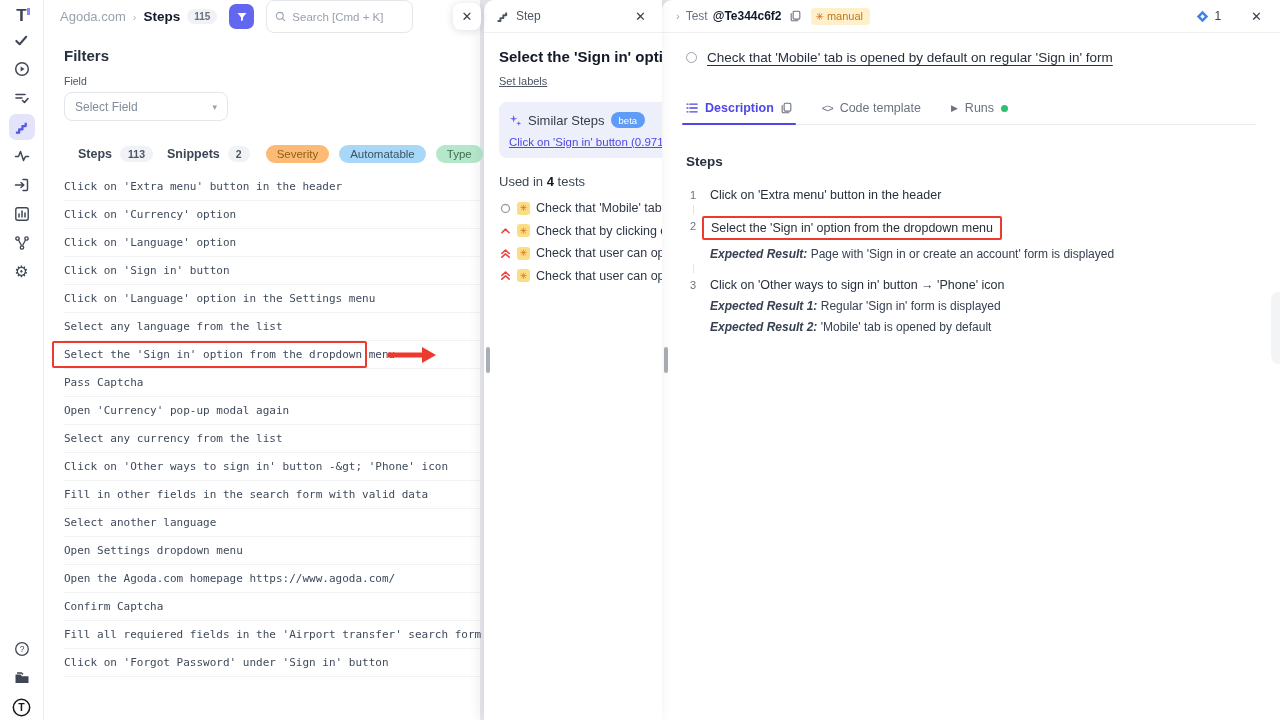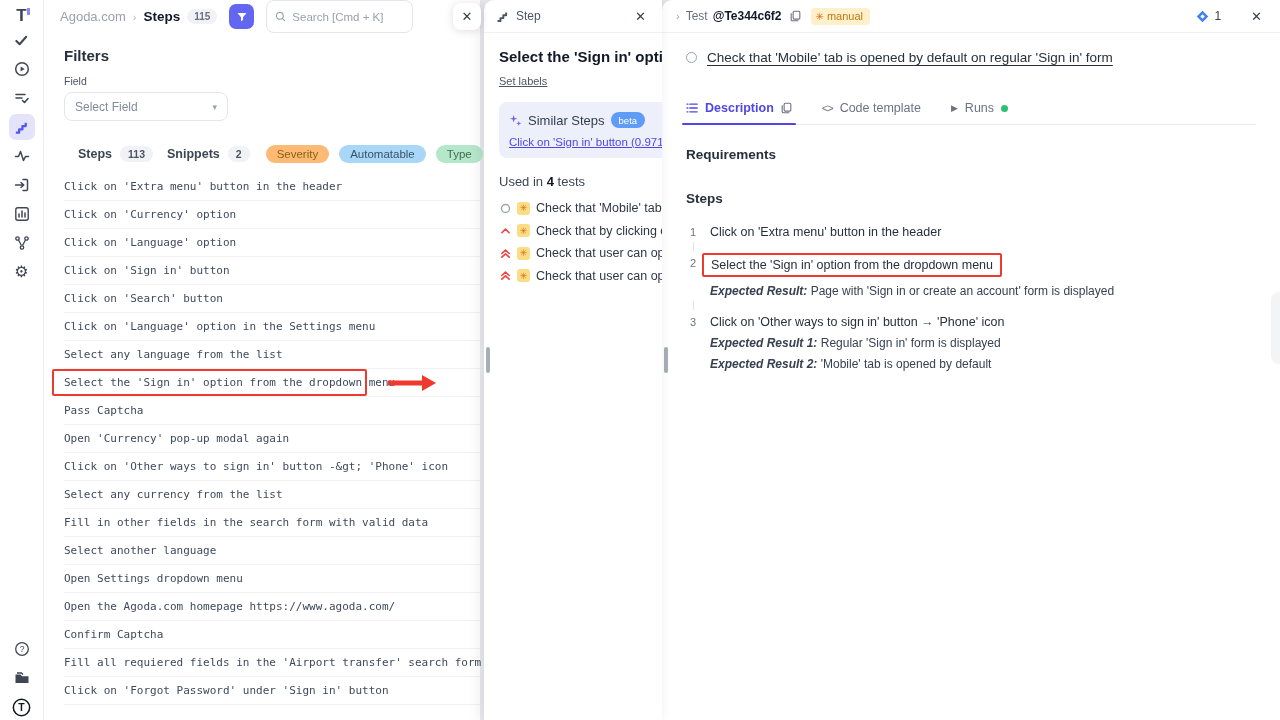--- a/index.html
+++ b/index.html
@@ -268,23 +268,20 @@
           <div class="lrow">
             <span class="rtext">Click on 'Currency' option</span>
           </div>
           <div class="lrow">
             <span class="rtext">Click on 'Language' option</span>
           </div>
           <div class="lrow">
             <span class="rtext">Click on 'Sign in' button</span>
           </div>
           <div class="lrow">
-            <span class="rtext">Click on 'Search' button</span>
-          </div>
-          <div class="lrow">
             <span class="rtext">Click on 'Language' option in the Settings menu</span>
           </div>
           <div class="lrow">
             <span class="rtext">Select any language from the list</span>
           </div>
           <div class="lrow">
             <span class="rtext">Select the 'Sign in' option from the dropdown menu</span>
             <span class="hlframe" style="width: 315px;"></span>
             <span class="hlarrow" style="left: 322px;">
               <svg width="52" height="20" viewBox="0 0 52 20">
@@ -293,24 +290,24 @@
               </svg>
             </span>
           </div>
           <div class="lrow">
             <span class="rtext">Pass Captcha</span>
           </div>
           <div class="lrow">
             <span class="rtext">Open 'Currency' pop-up modal again</span>
           </div>
           <div class="lrow">
+            <span class="rtext">Select any currency from the list</span>
+          </div>
+          <div class="lrow">
             <span class="rtext">Click on 'Other ways to sign in' button -&amp;gt; 'Phone' icon</span>
-          </div>
-          <div class="lrow">
-            <span class="rtext">Select any currency from the list</span>
           </div>
           <div class="lrow">
             <span class="rtext">Fill in other fields in the search form with valid data</span>
           </div>
           <div class="lrow">
             <span class="rtext">Select another language</span>
           </div>
           <div class="lrow">
             <span class="rtext">Open Settings dropdown menu</span>
           </div>
@@ -448,21 +445,20 @@
           <span class="code">&lt;&gt;</span>
           <span>Code template</span>
         </span>
         <span class="tab">
           <span class="playg">▶</span>
           <span>Runs</span>
           <span class="gdot"></span>
         </span>
       </div>
 
-      <div class="sec-h req">Requirements</div>
       <div class="sec-h stepsh">Steps</div>
 
       <div class="tsteps" id="tsteps-slot">
           <div class="titem">
             <span class="tnum">1</span>
             <div>
               <div class="ttext">Click on 'Extra menu' button in the header</div>
             </div>
           </div>
           <div class="conn"></div>

